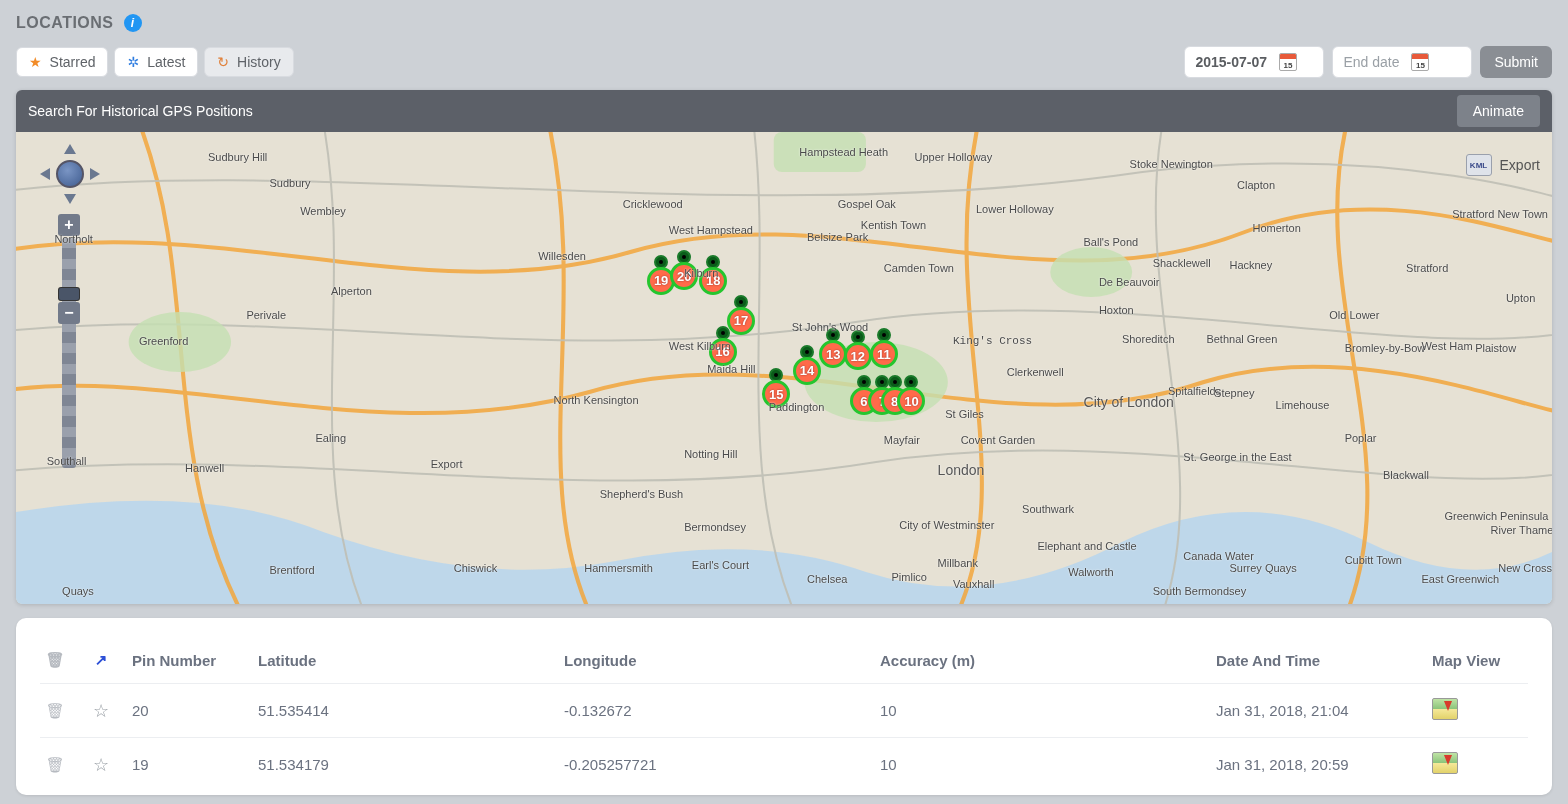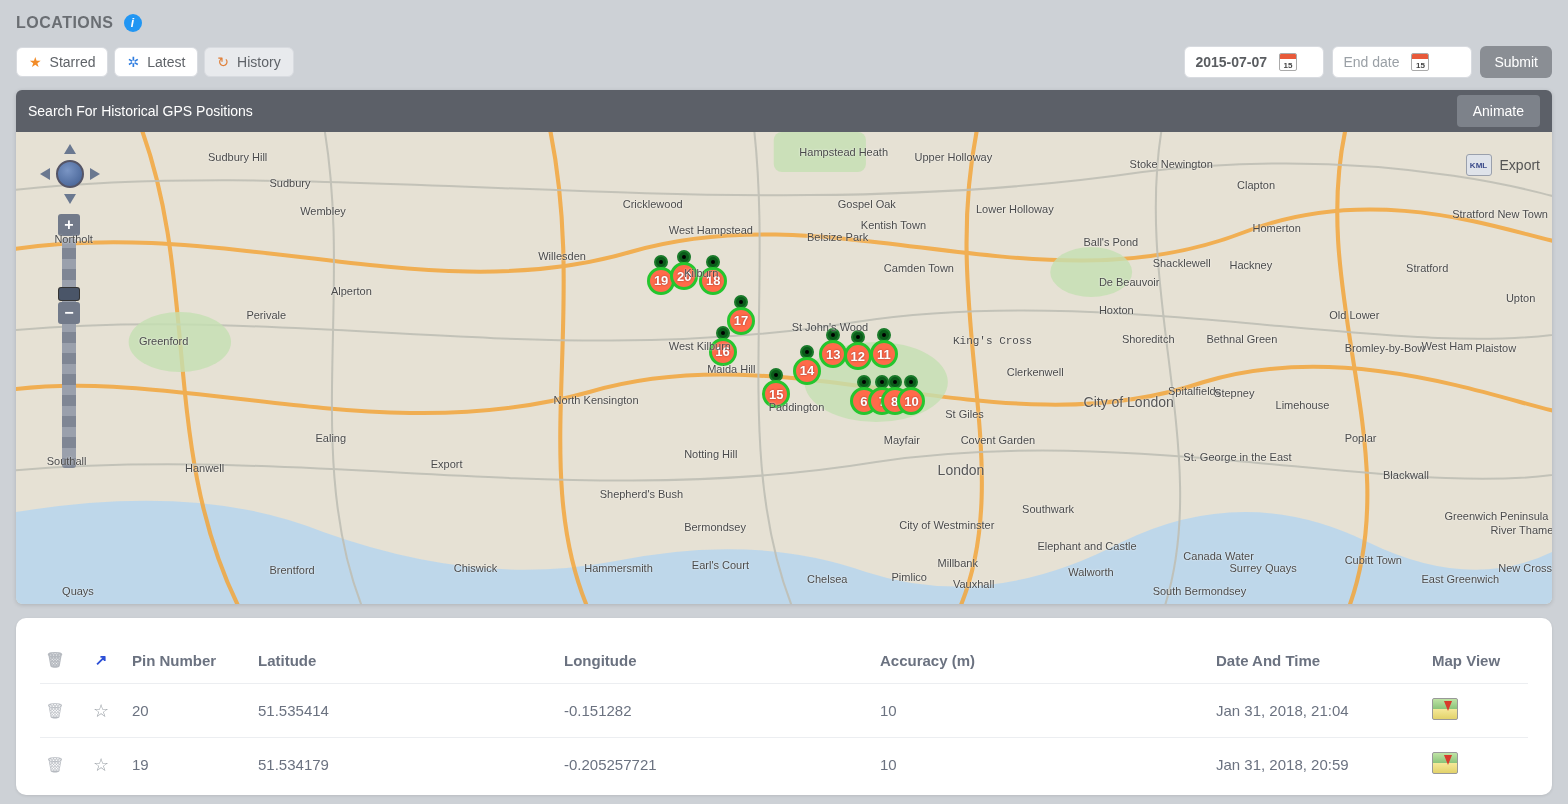--- a/index.html
+++ b/index.html
@@ -301,21 +301,21 @@
       <div class="c-acc">Accuracy (m)</div>
       <div class="c-date">Date And Time</div>
       <div class="c-map">Map View</div>
     </div>
     <div id="rows">
         <div class="trow body">
           <div class="c-del"><span class="trash">🗑</span></div>
           <div class="c-star"><span class="staro">☆</span></div>
           <div class="c-pin">20</div>
           <div class="c-lat">51.535414</div>
-          <div class="c-lon">-0.151282</div>
+          <div class="c-lon">-0.132672</div>
           <div class="c-acc">10</div>
           <div class="c-date">Jan 31, 2018, 21:04</div>
           <div class="c-map"><span class="gicon"></span></div>
         </div>
         <div class="trow body">
           <div class="c-del"><span class="trash">🗑</span></div>
           <div class="c-star"><span class="staro">☆</span></div>
           <div class="c-pin">19</div>
           <div class="c-lat">51.534179</div>
           <div class="c-lon">-0.205257721</div>

